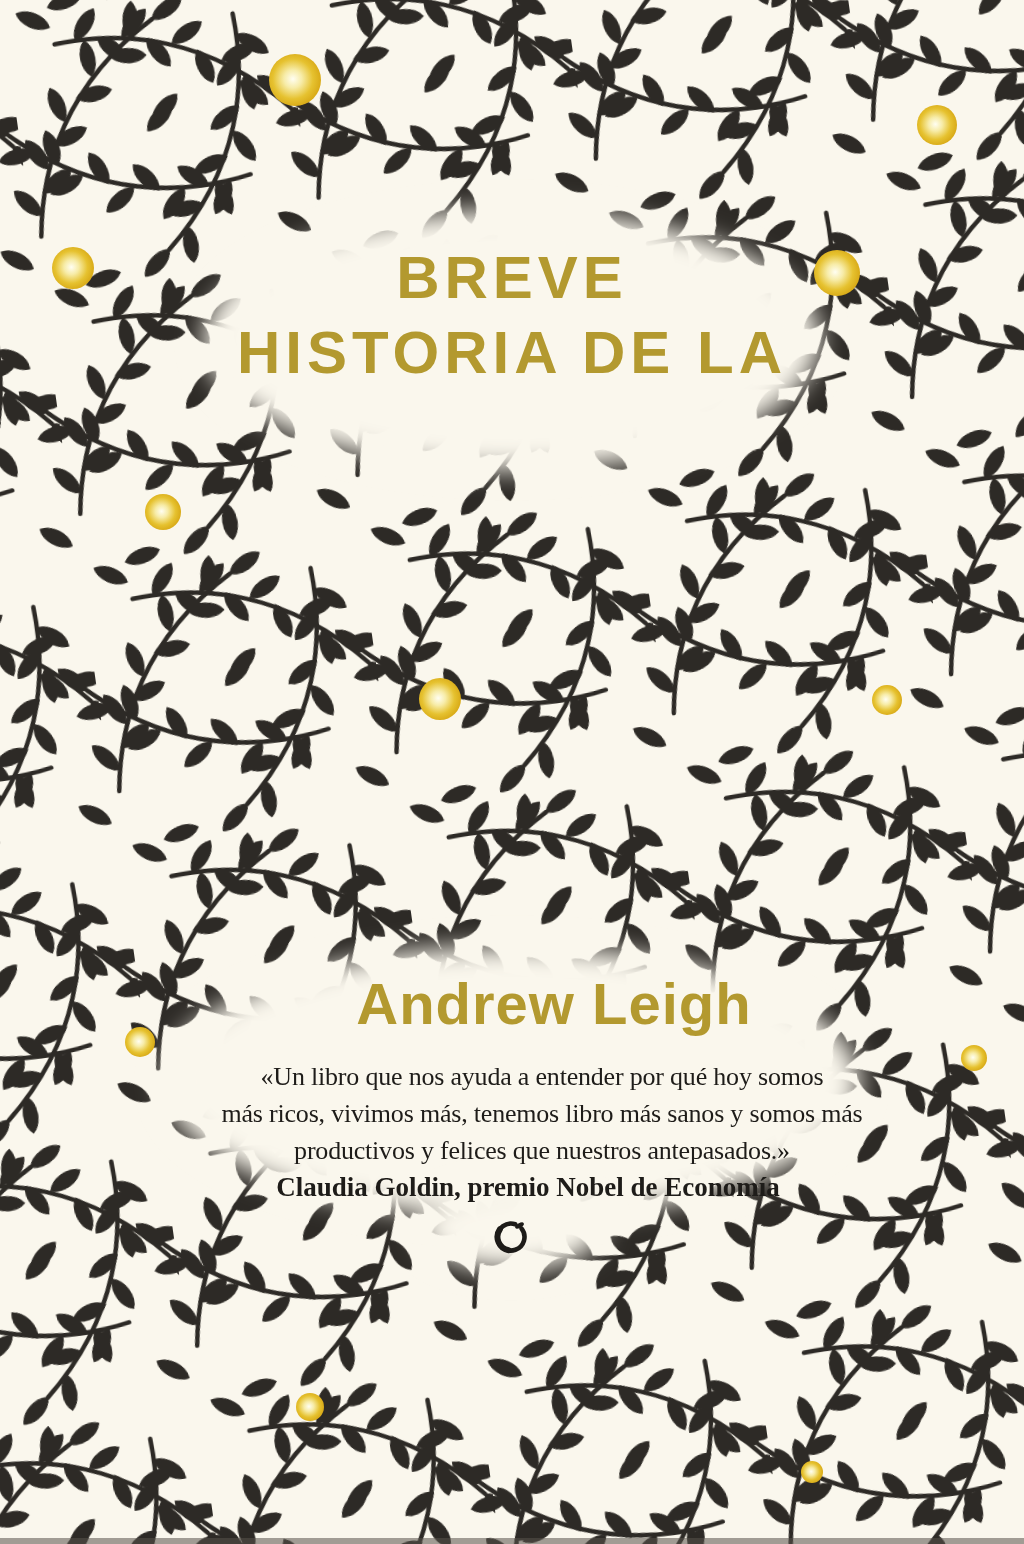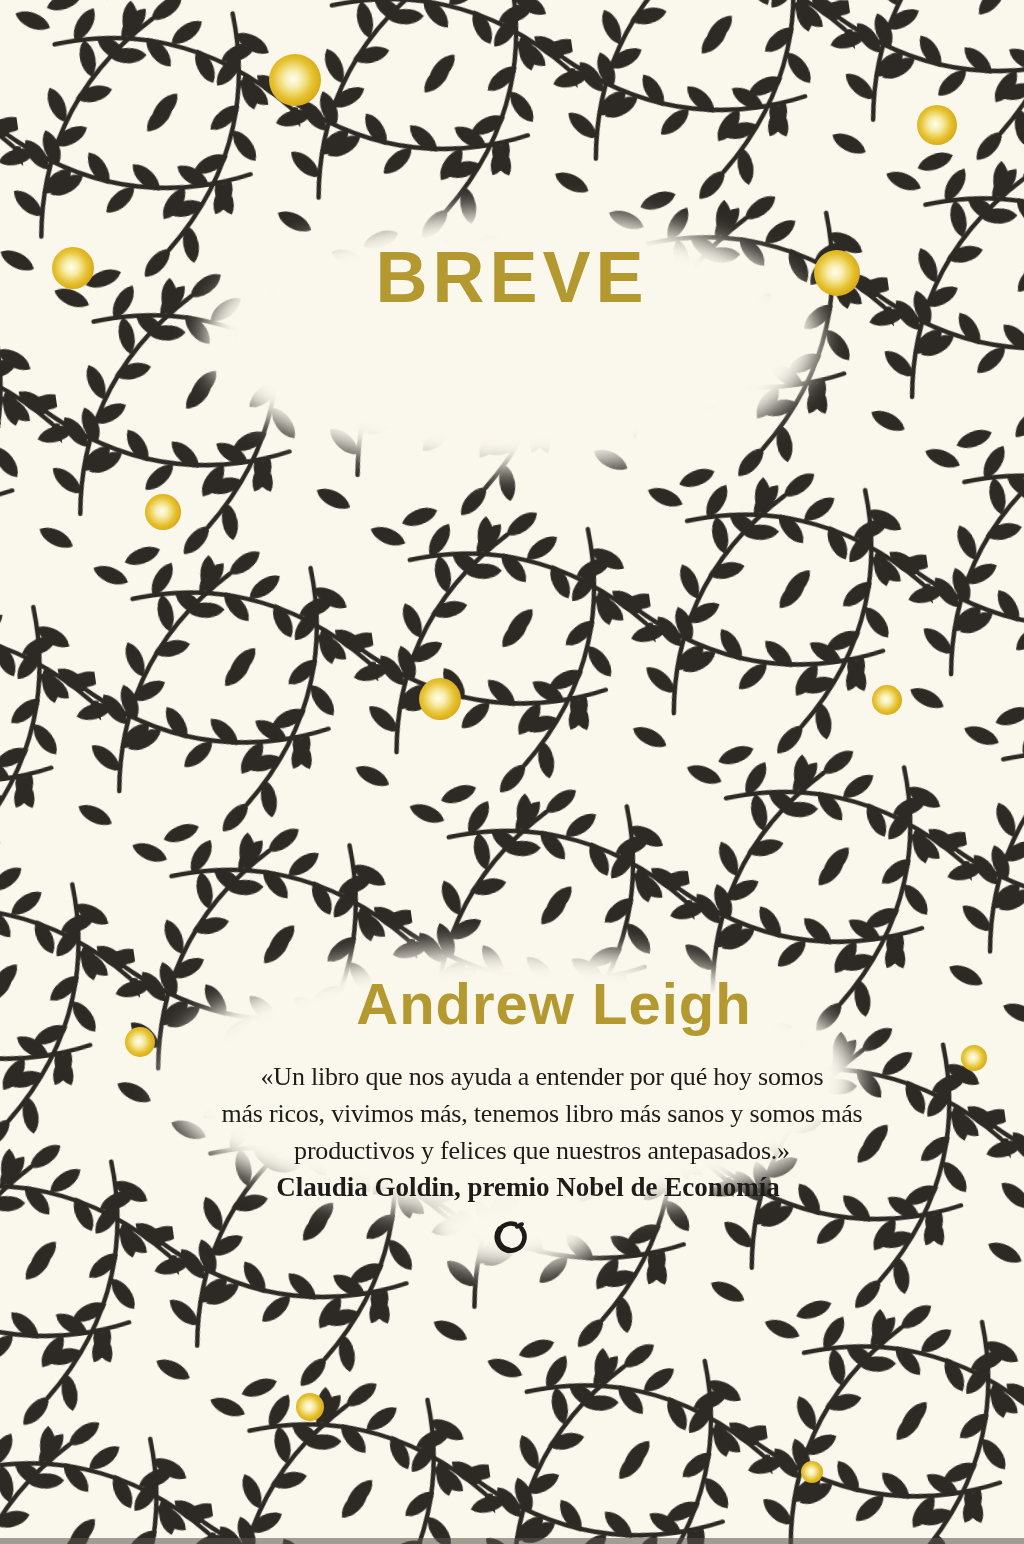--- a/index.html
+++ b/index.html
@@ -4,21 +4,21 @@
 <style>
   html,body{margin:0;padding:0;background:#e8e6e0;}
   .cover{
     position:relative;width:1024px;height:1544px;overflow:hidden;
     background:var(--background,#FAF7ED);
     font-family:"Liberation Sans",sans-serif;
   }
   .bg{position:absolute;left:0;top:0;width:1024px;height:1544px;}
   .title{
     position:absolute;top:240px;left:0;width:100%;text-align:center;
-    font-size:72px;font-weight:700;letter-spacing:5px;line-height:75px;
+    font-size:60px;font-weight:700;letter-spacing:5px;line-height:75px;
     color:var(--gold_text,#B3992F);
   }
   .author{
     position:absolute;top:970px;left:0;width:100%;text-align:center;
     font-size:58px;font-weight:700;letter-spacing:1px;
     color:var(--gold_text,#B3992F);
     margin-left:42px;
   }
   .quote{
     position:absolute;top:1058px;left:0;width:100%;text-align:center;
@@ -102,20 +102,21 @@
       <circle cx="887" cy="700" r="15" fill="url(#dotg)"></circle>
       <circle cx="140" cy="1042" r="15" fill="url(#dotg)"></circle>
       <circle cx="974" cy="1058" r="13" fill="url(#dotg)"></circle>
       <circle cx="310" cy="1407" r="14" fill="url(#dotg)"></circle>
       <circle cx="812" cy="1472" r="11" fill="url(#dotg)"></circle>
     </g>
   </svg>
 
   <div class="title">
     <div>BREVE</div>
+    <div>HISTORIA DE LA</div>
   </div>
 
   <div class="author">Andrew Leigh</div>
 
   <div class="quote">
     <div>«Un libro que nos ayuda a entender por qué hoy somos</div>
     <div>más ricos, vivimos más, tenemos libro más sanos y somos más</div>
     <div>productivos y felices que nuestros antepasados.»</div>
   </div>
   <div class="attrib">Claudia Goldin, premio Nobel de Economía</div>

